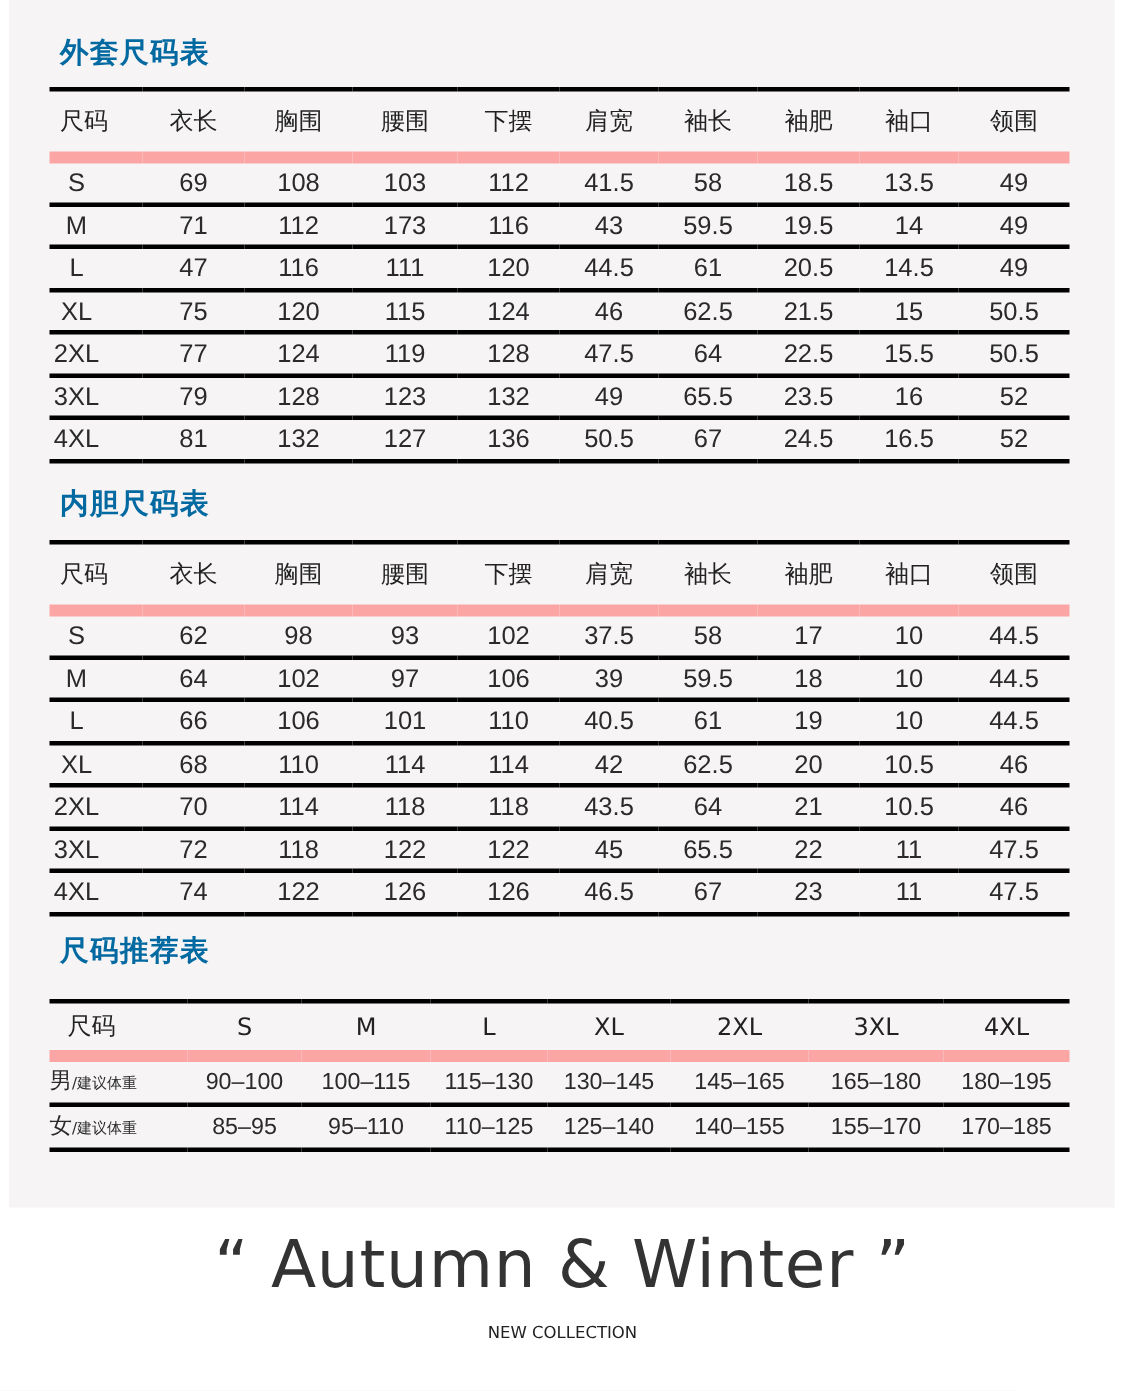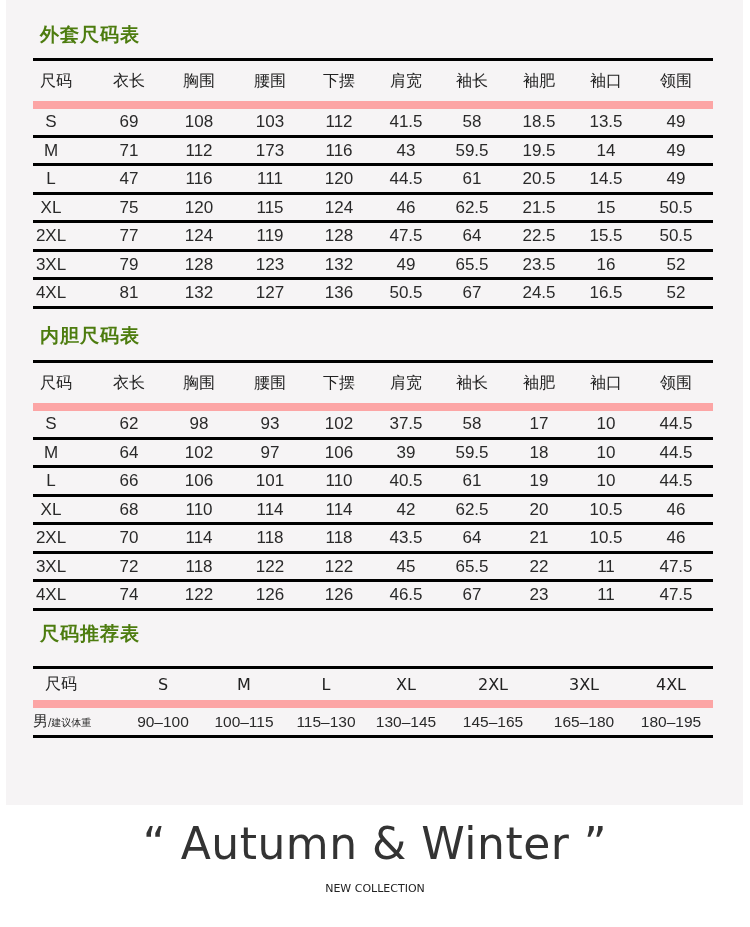--- a/index.html
+++ b/index.html
@@ -4,21 +4,21 @@
 <style>
   html, body { margin:0; padding:0; }
   body {
     width:750px; height:927px; background:#ffffff; position:relative; overflow:hidden;
     font-family: "Liberation Sans", "DejaVu Sans", sans-serif; color:#222;
   }
   .panel {
     position:absolute; left:6px; top:0; width:737px; height:805px; background:#f6f4f5;
   }
   .section-title {
-    position:absolute; left:40px; font-size:19px; font-weight:bold; color:#4d7c0f;
+    position:absolute; left:40px; font-size:19px; font-weight:bold; color:#0369a1;
     letter-spacing:1px; font-family: "DejaVu Sans", sans-serif;
   }
   table.size {
     position:absolute; left:33px; width:680px; border-collapse:collapse;
     font-size:17px; color:#2a2a2a; table-layout:fixed;
   }
   table.size td, table.size th {
     text-align:center; padding:0; font-weight:normal; white-space:nowrap;
   }
   table.size thead tr { border-top:3px solid #000; border-bottom:8px solid #fca5a5; }
@@ -308,17 +308,27 @@
     <tr>
       <td><span class="gender">男</span><span class="gender-sub">/建议体重</span></td>
       <td>90–100</td>
       <td>100–115</td>
       <td>115–130</td>
       <td>130–145</td>
       <td>145–165</td>
       <td>165–180</td>
       <td>180–195</td>
     </tr>
+    <tr>
+      <td><span class="gender">女</span><span class="gender-sub">/建议体重</span></td>
+      <td>85–95</td>
+      <td>95–110</td>
+      <td>110–125</td>
+      <td>125–140</td>
+      <td>140–155</td>
+      <td>155–170</td>
+      <td>170–185</td>
+    </tr>
   </tbody>
 </table>
 
 <div class="banner-title">“ Autumn &amp; Winter ”</div>
 <div class="banner-sub">NEW COLLECTION</div>
 
 </body></html>

